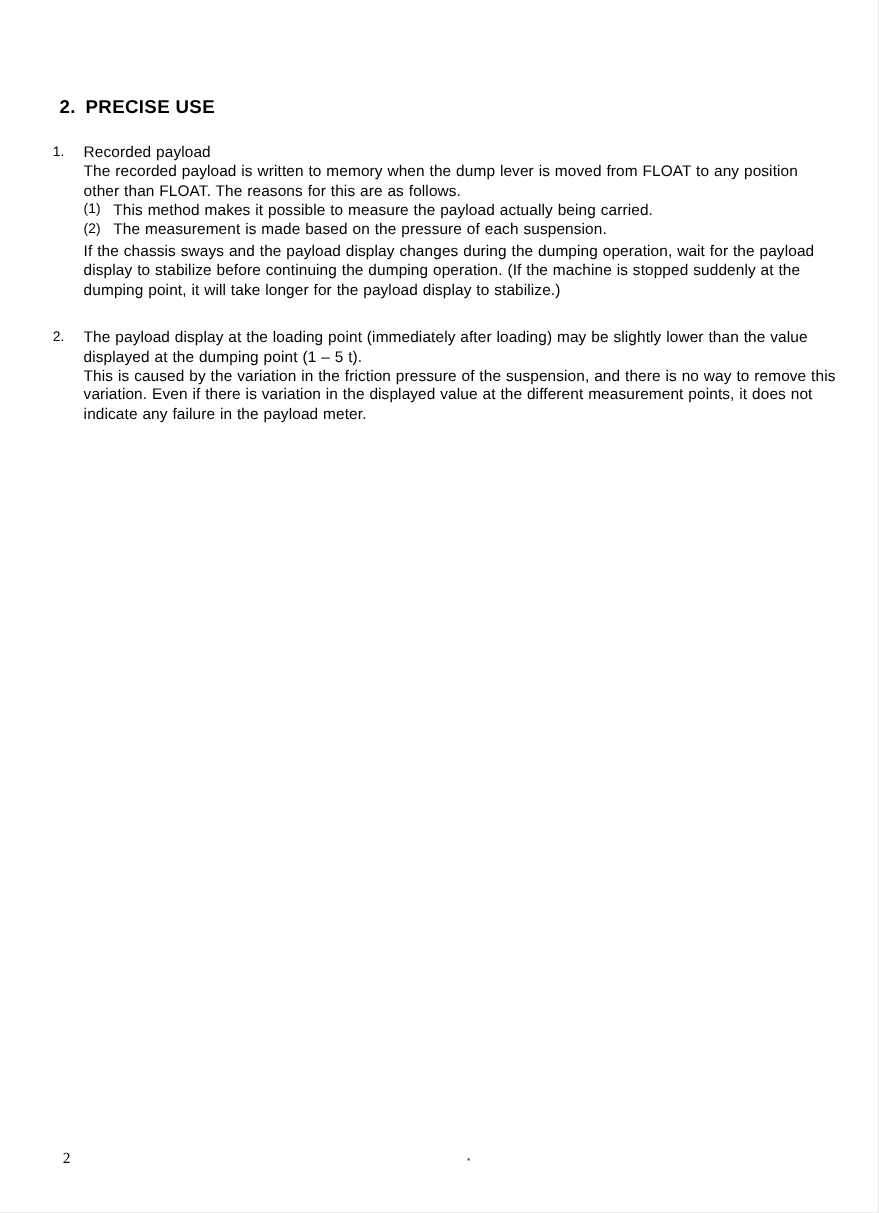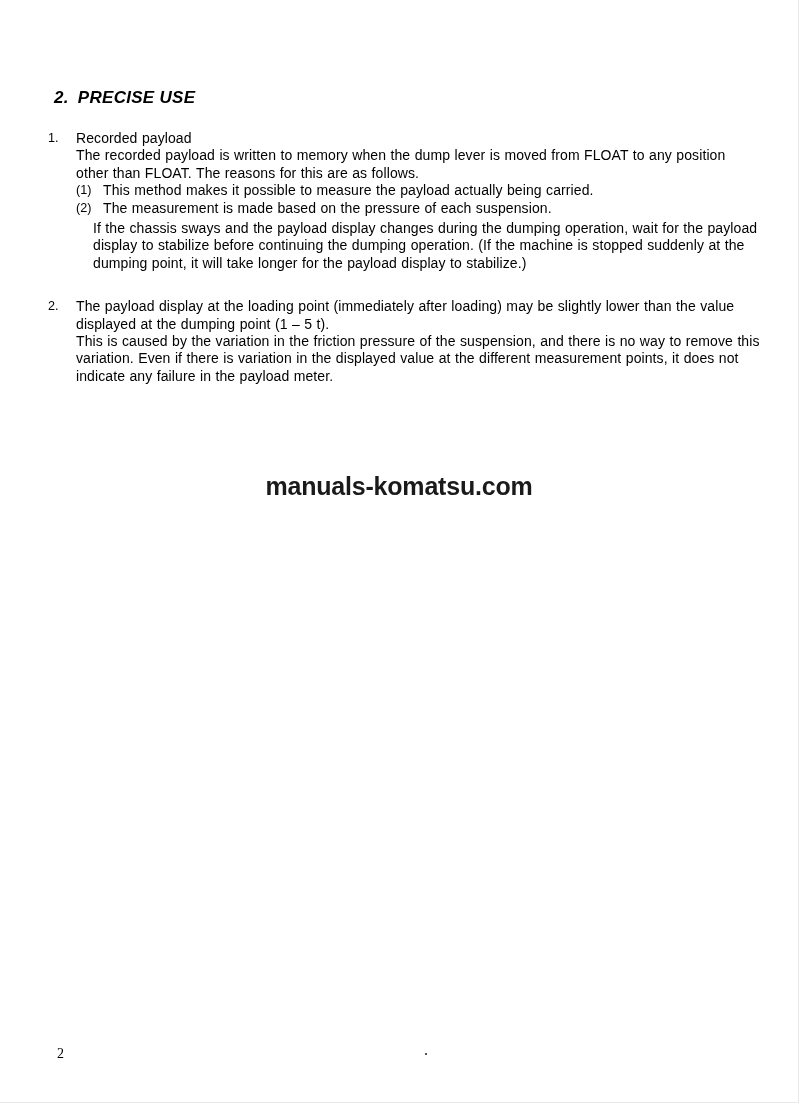--- a/index.html
+++ b/index.html
@@ -30,21 +30,20 @@
 
   
   .section-heading {
     font-family: "Liberation Sans", sans-serif;
     font-size: 17px;
     font-weight: bold;
     color: #000000;
     letter-spacing: 0.3px;
     margin: 0 0 22px 6px;
     white-space: nowrap;
-    font-style: italic;
   }
   .section-heading .heading-num {
     display: inline-block;
     margin-right: 9px;
   }
 
   
   .item {
     position: relative;
     display: block;
@@ -88,21 +87,20 @@
   .sub-body {
     margin-left: 27px;
   }
   .sub-cont {
     margin-left: 27px;
   }
 
   
   .item1-tail {
     margin-top: 3px;
-    margin-left: 17px;
   }
 
   
   .watermark {
     position: absolute;
     left: 0;
     right: 0;
     top: 472px;
     text-align: center;
     font-family: "Liberation Sans", sans-serif;
@@ -169,18 +167,17 @@
     <div class="item" style="margin-top:26px;">
       <div class="item-num">2.</div>
       <div class="item-body">
         <p class="para">The payload display at the loading point (immediately after loading) may be slightly lower than the value displayed at the dumping point (1 – 5 t).</p>
         <p class="para tight">This is caused by the variation in the friction pressure of the suspension, and there is no way to remove this variation. Even if there is variation in the displayed value at the different measurement points, it does not indicate any failure in the payload meter.</p>
       </div>
     </div>
 
   </div>
 
-  <div class="watermark">manuals-komatsu.com</div>
 
   <div class="page-number">2</div>
   <div class="footer-dot"></div>
 
 </div>
 
 </body></html>

